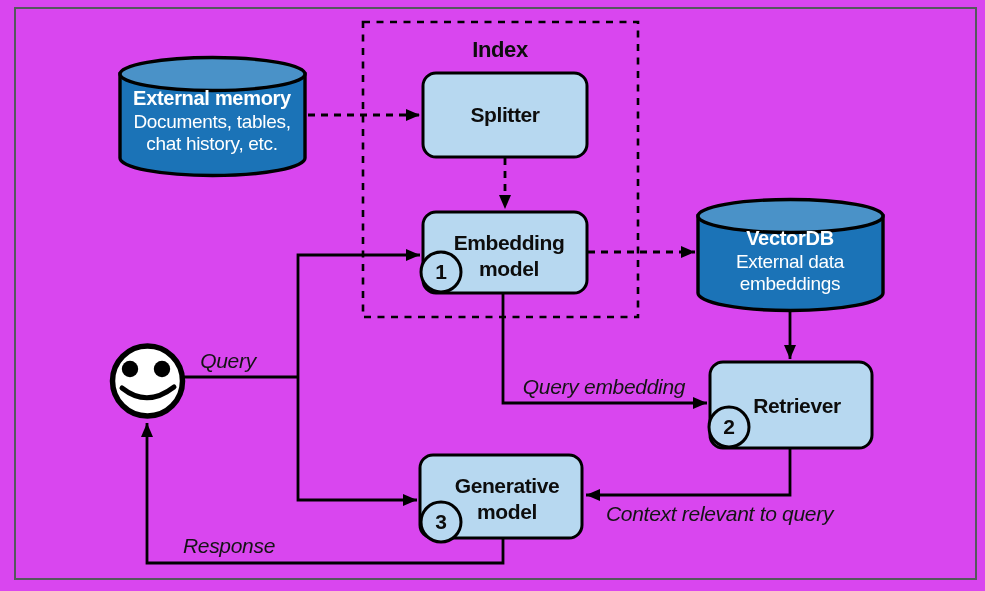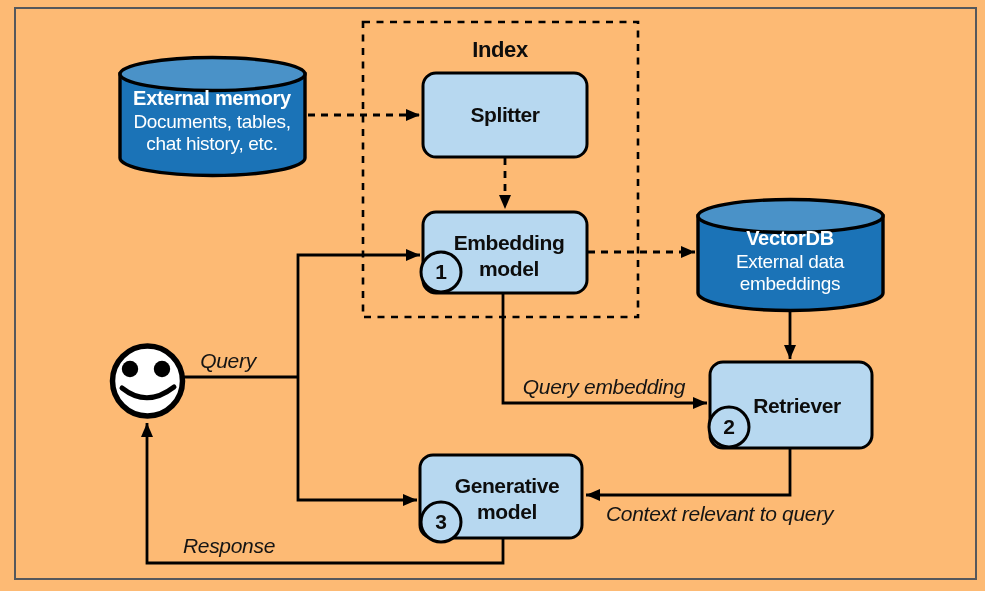--- a/index.html
+++ b/index.html
@@ -1,16 +1,16 @@
 <!DOCTYPE html>
 <html><head>
 <meta charset="utf-8">
 <style>
   html,body{margin:0;padding:0;background:#ffffff;}
-  .stage{position:relative;width:985px;height:591px;background:#fdba74;overflow:hidden;
+  .stage{position:relative;width:985px;height:591px;background:#d946ef;overflow:hidden;
          font-family:"Liberation Sans", sans-serif;}
   svg{display:block;}
   .frame{fill:none;stroke:#55585c;stroke-width:2;}
   .idx-box{fill:none;stroke:#000;stroke-width:2.6;stroke-dasharray:7 6.5;}
   .box{fill:#b7d8f0;stroke:#000;stroke-width:3;}
   .stepc{fill:#b7d8f0;stroke:#000;stroke-width:3;}
   .cyl-body{fill:#1b73b7;stroke:#000;stroke-width:3.4;}
   .cyl-top{fill:#4a92c8;stroke:#000;stroke-width:3.4;}
   .ln{stroke:#000;stroke-width:2.8;fill:none;}
   .dashed{stroke-dasharray:7 6;}

